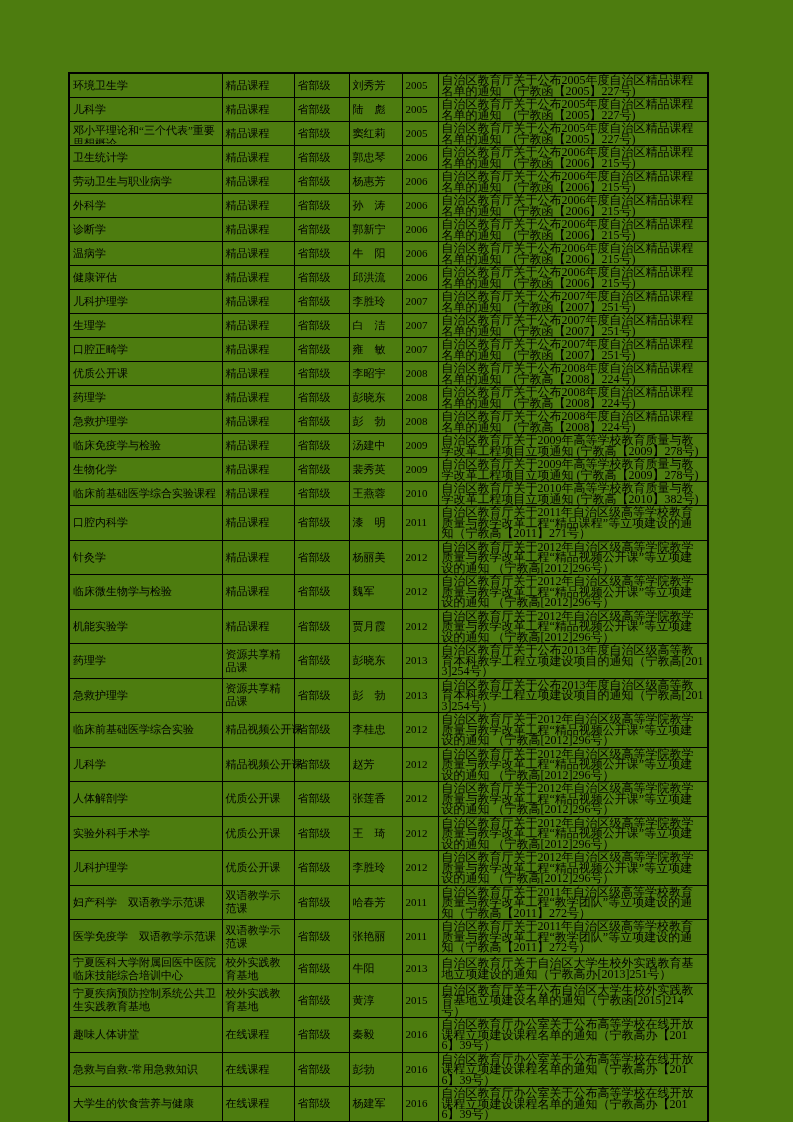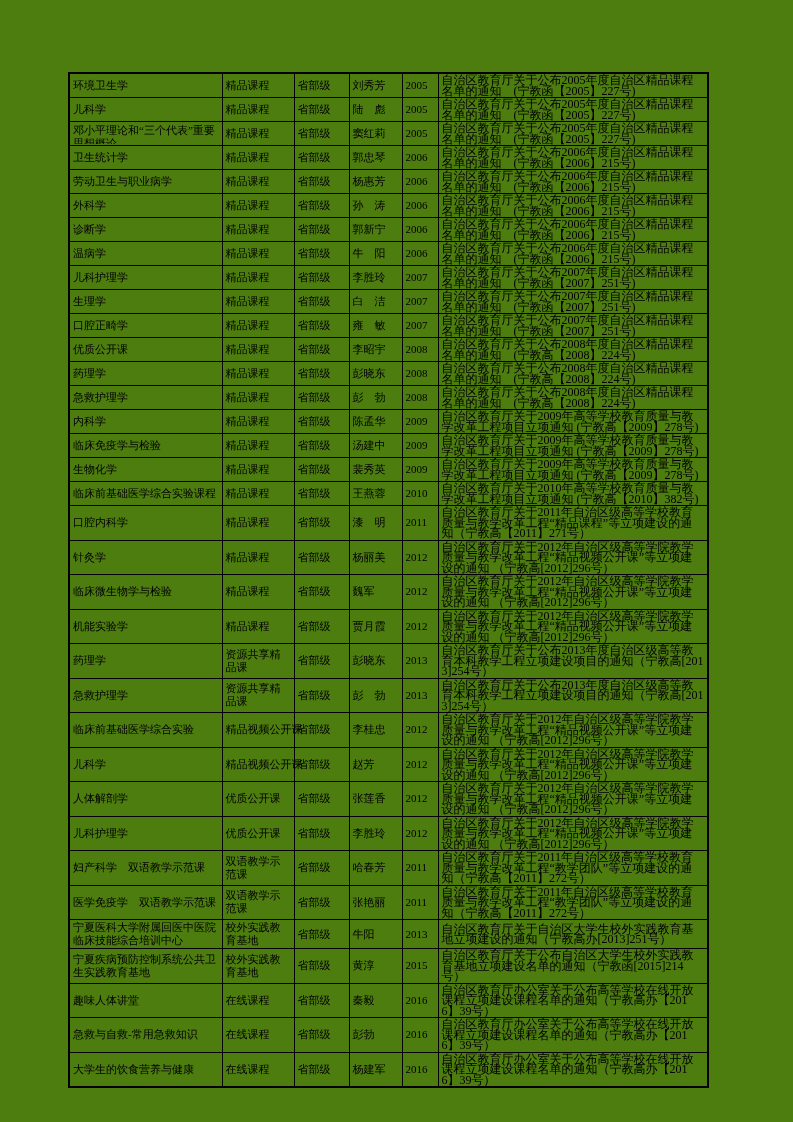--- a/index.html
+++ b/index.html
@@ -221,20 +221,40 @@
           </td>
           <td class="c-year">
             <div class="cv">2006</div>
           </td>
           <td class="c-note">
             <div class="cv">自治区教育厅关于公布2006年度自治区精品课程名单的通知　(宁教函【2006】215号)</div>
           </td>
         </tr>
         <tr>
           <td class="c-course">
+            <div class="cv">健康评估</div>
+          </td>
+          <td class="c-type">
+            <div class="cv">精品课程</div>
+          </td>
+          <td class="c-level">
+            <div class="cv">省部级</div>
+          </td>
+          <td class="c-person">
+            <div class="cv">邱洪流</div>
+          </td>
+          <td class="c-year">
+            <div class="cv">2006</div>
+          </td>
+          <td class="c-note">
+            <div class="cv">自治区教育厅关于公布2006年度自治区精品课程名单的通知　(宁教函【2006】215号)</div>
+          </td>
+        </tr>
+        <tr>
+          <td class="c-course">
             <div class="cv">儿科护理学</div>
           </td>
           <td class="c-type">
             <div class="cv">精品课程</div>
           </td>
           <td class="c-level">
             <div class="cv">省部级</div>
           </td>
           <td class="c-person">
             <div class="cv">李胜玲</div>
@@ -341,80 +361,60 @@
           </td>
           <td class="c-year">
             <div class="cv">2008</div>
           </td>
           <td class="c-note">
             <div class="cv">自治区教育厅关于公布2008年度自治区精品课程名单的通知　(宁教高【2008】224号)</div>
           </td>
         </tr>
         <tr>
           <td class="c-course">
-            <div class="cv">内科学</div>
-          </td>
-          <td class="c-type">
-            <div class="cv">精品课程</div>
-          </td>
-          <td class="c-level">
-            <div class="cv">省部级</div>
-          </td>
-          <td class="c-person">
-            <div class="cv">陈孟华</div>
+            <div class="cv">临床免疫学与检验</div>
+          </td>
+          <td class="c-type">
+            <div class="cv">精品课程</div>
+          </td>
+          <td class="c-level">
+            <div class="cv">省部级</div>
+          </td>
+          <td class="c-person">
+            <div class="cv">汤建中</div>
           </td>
           <td class="c-year">
             <div class="cv">2009</div>
           </td>
           <td class="c-note">
             <div class="cv">自治区教育厅关于2009年高等学校教育质量与教学改革工程项目立项通知 (宁教高【2009】278号)</div>
           </td>
         </tr>
         <tr>
           <td class="c-course">
-            <div class="cv">临床免疫学与检验</div>
-          </td>
-          <td class="c-type">
-            <div class="cv">精品课程</div>
-          </td>
-          <td class="c-level">
-            <div class="cv">省部级</div>
-          </td>
-          <td class="c-person">
-            <div class="cv">汤建中</div>
+            <div class="cv">生物化学</div>
+          </td>
+          <td class="c-type">
+            <div class="cv">精品课程</div>
+          </td>
+          <td class="c-level">
+            <div class="cv">省部级</div>
+          </td>
+          <td class="c-person">
+            <div class="cv">裴秀英</div>
           </td>
           <td class="c-year">
             <div class="cv">2009</div>
           </td>
           <td class="c-note">
             <div class="cv">自治区教育厅关于2009年高等学校教育质量与教学改革工程项目立项通知 (宁教高【2009】278号)</div>
           </td>
         </tr>
         <tr>
           <td class="c-course">
-            <div class="cv">生物化学</div>
-          </td>
-          <td class="c-type">
-            <div class="cv">精品课程</div>
-          </td>
-          <td class="c-level">
-            <div class="cv">省部级</div>
-          </td>
-          <td class="c-person">
-            <div class="cv">裴秀英</div>
-          </td>
-          <td class="c-year">
-            <div class="cv">2009</div>
-          </td>
-          <td class="c-note">
-            <div class="cv">自治区教育厅关于2009年高等学校教育质量与教学改革工程项目立项通知 (宁教高【2009】278号)</div>
-          </td>
-        </tr>
-        <tr>
-          <td class="c-course">
             <div class="cv">临床前基础医学综合实验课程</div>
           </td>
           <td class="c-type">
             <div class="cv">精品课程</div>
           </td>
           <td class="c-level">
             <div class="cv">省部级</div>
           </td>
           <td class="c-person">
             <div class="cv">王燕蓉</div>
@@ -591,20 +591,40 @@
             <div class="cv">人体解剖学</div>
           </td>
           <td class="c-type">
             <div class="cv">优质公开课</div>
           </td>
           <td class="c-level">
             <div class="cv">省部级</div>
           </td>
           <td class="c-person">
             <div class="cv">张莲香</div>
+          </td>
+          <td class="c-year">
+            <div class="cv">2012</div>
+          </td>
+          <td class="c-note">
+            <div class="cv">自治区教育厅关于2012年自治区级高等学院教学质量与教学改革工程“精品视频公开课”等立项建设的通知 （宁教高[2012]296号）</div>
+          </td>
+        </tr>
+        <tr>
+          <td class="c-course">
+            <div class="cv">实验外科手术学</div>
+          </td>
+          <td class="c-type">
+            <div class="cv">优质公开课</div>
+          </td>
+          <td class="c-level">
+            <div class="cv">省部级</div>
+          </td>
+          <td class="c-person">
+            <div class="cv">王　琦</div>
           </td>
           <td class="c-year">
             <div class="cv">2012</div>
           </td>
           <td class="c-note">
             <div class="cv">自治区教育厅关于2012年自治区级高等学院教学质量与教学改革工程“精品视频公开课”等立项建设的通知 （宁教高[2012]296号）</div>
           </td>
         </tr>
         <tr>
           <td class="c-course">

